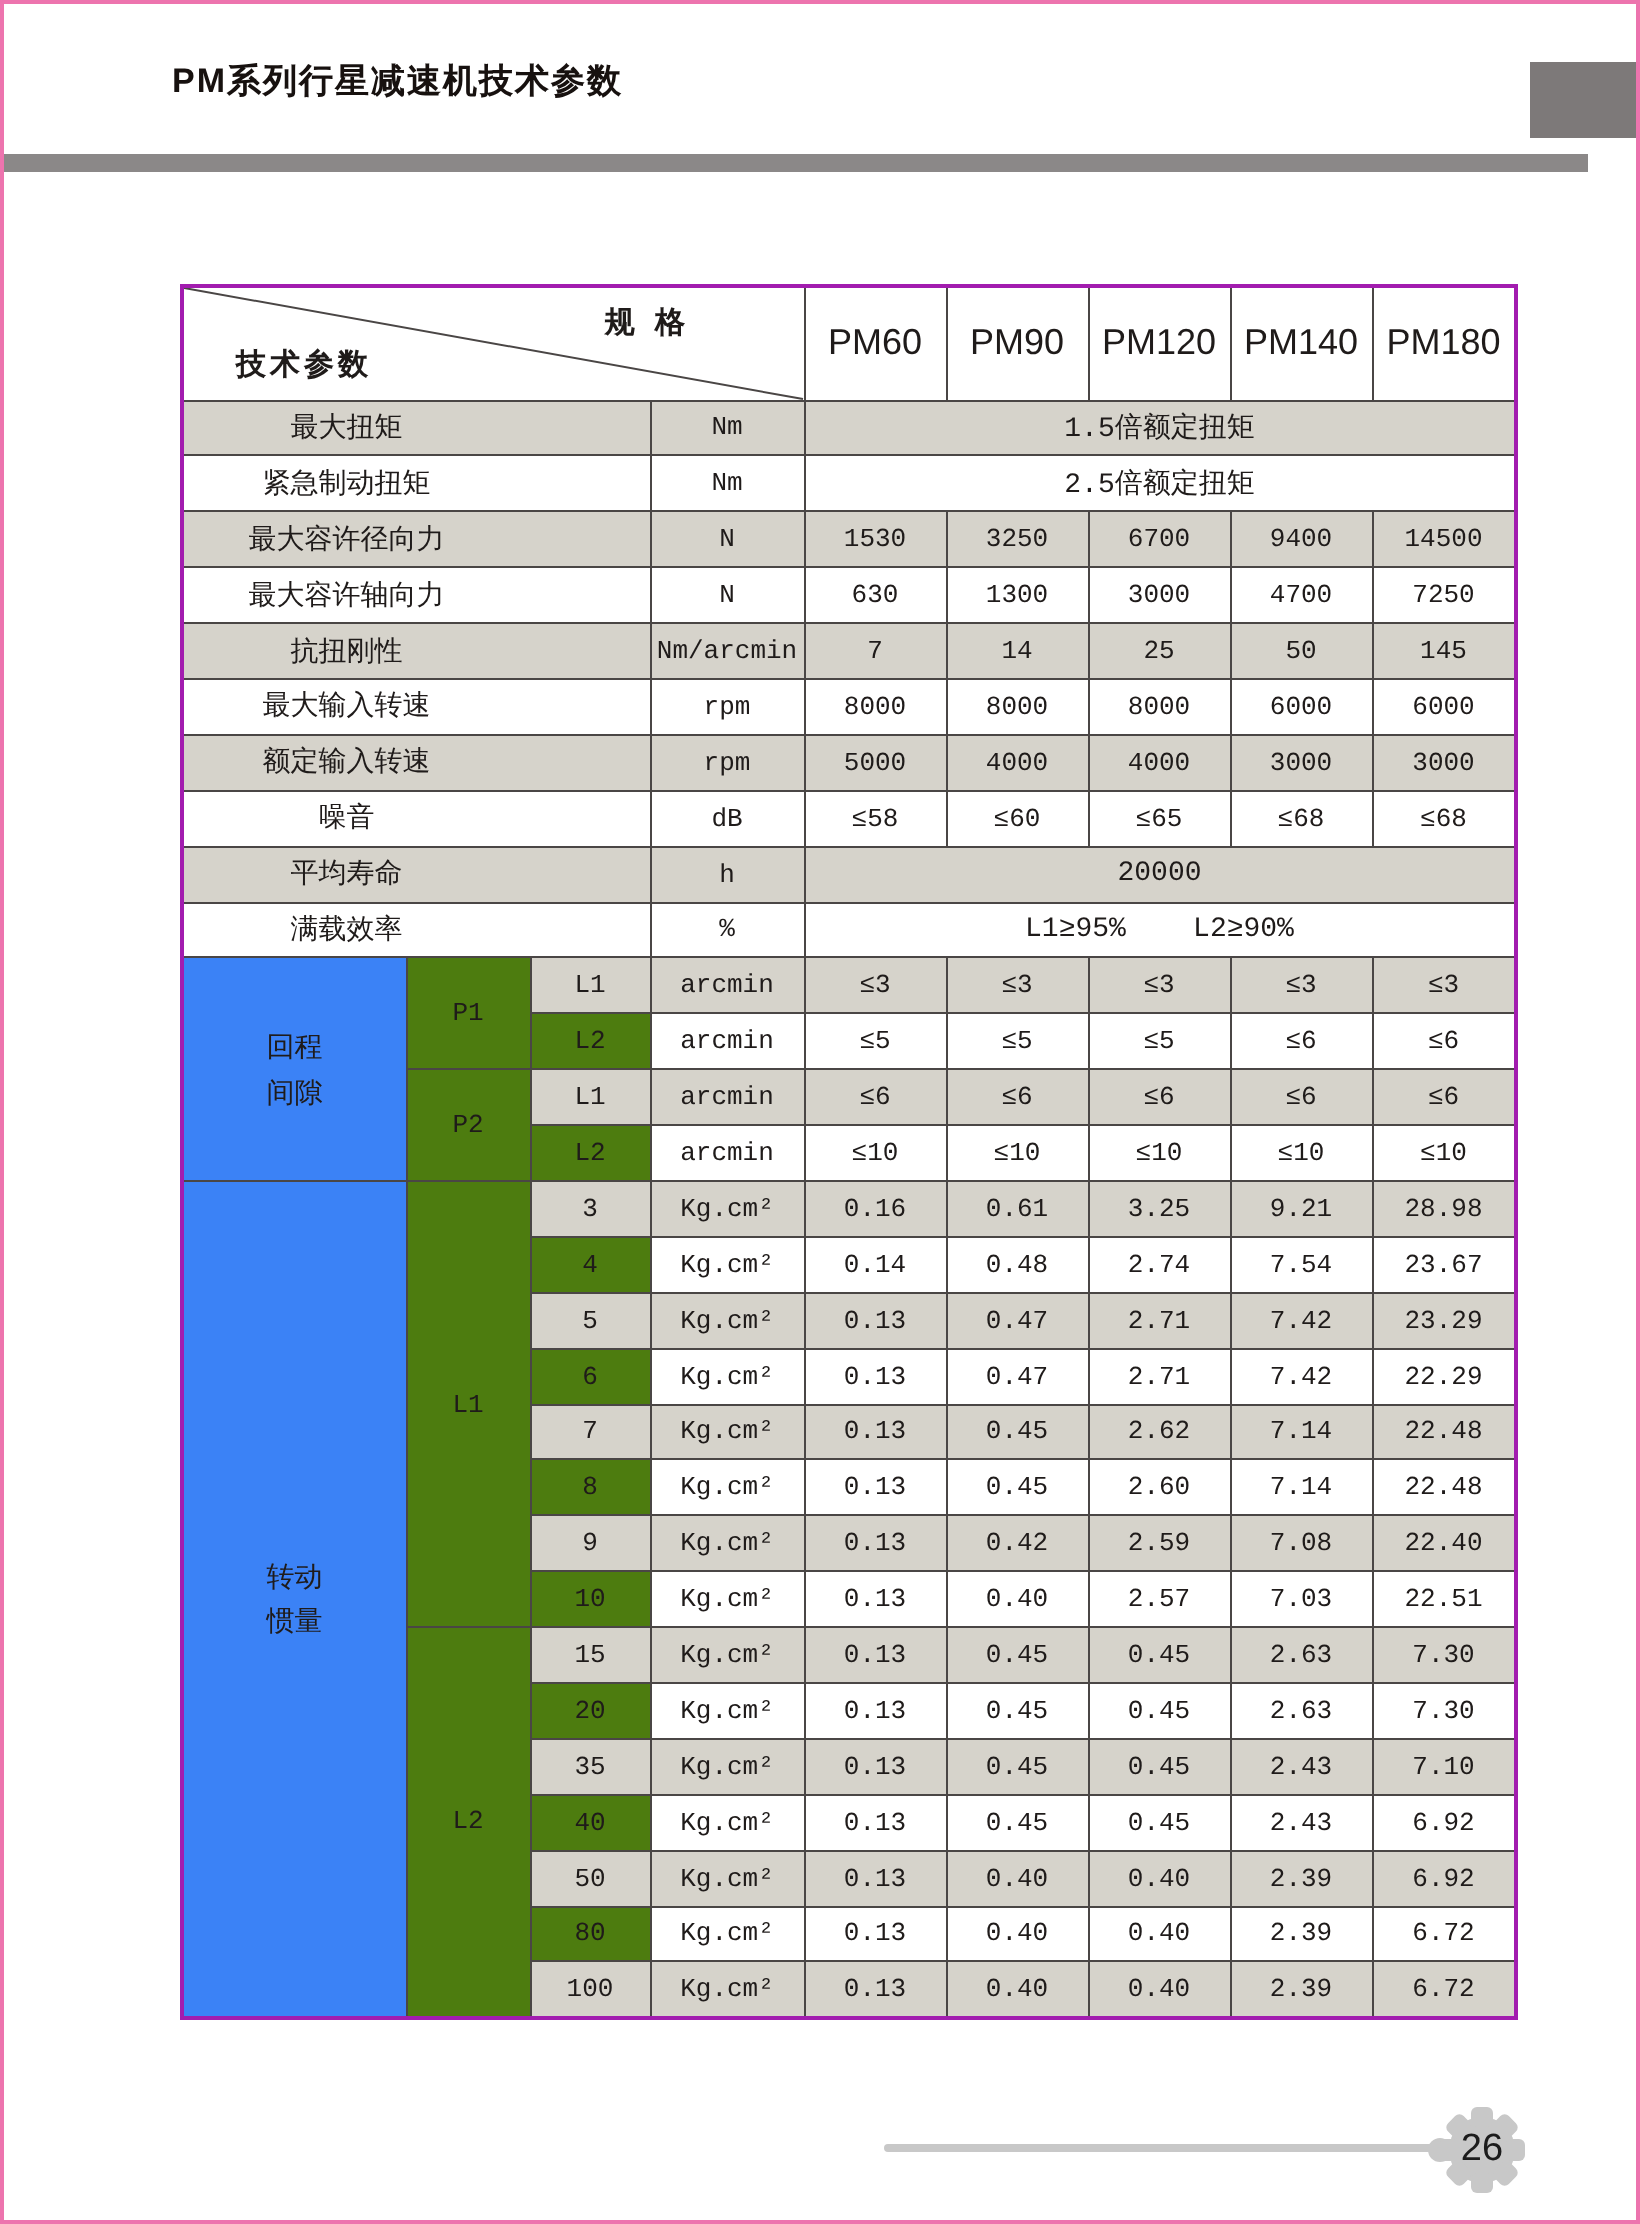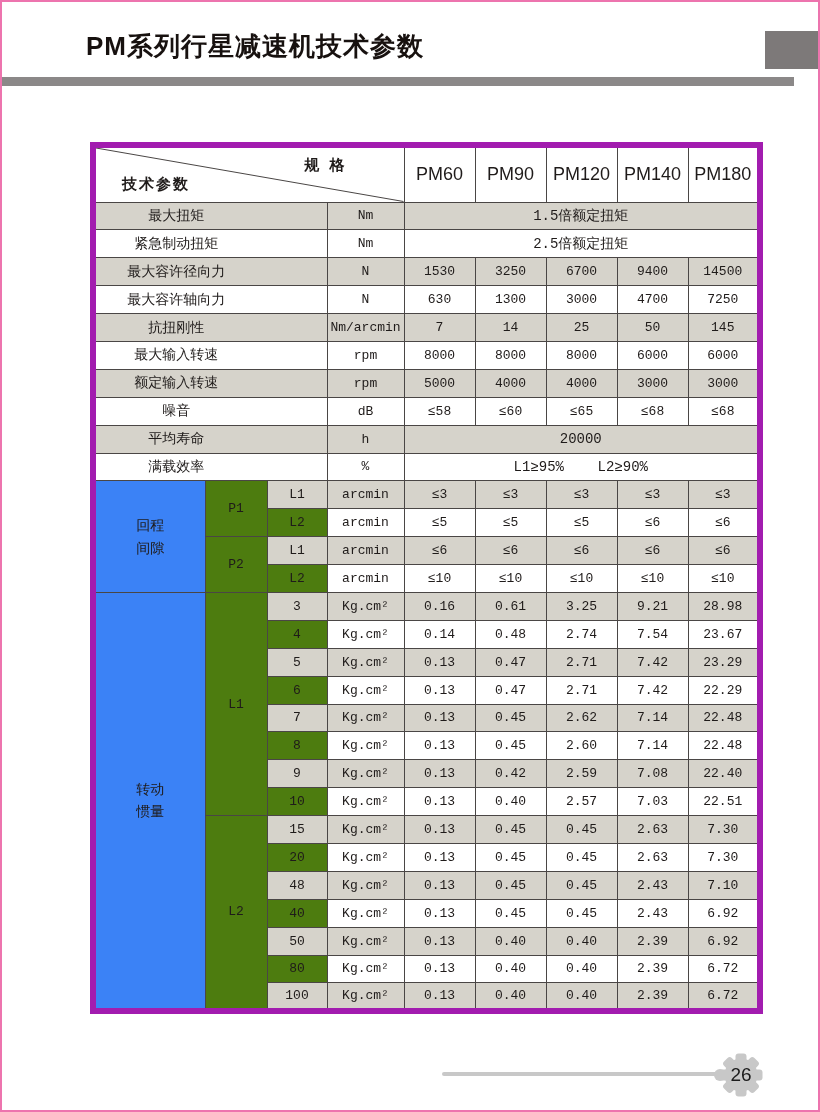--- a/index.html
+++ b/index.html
@@ -2,30 +2,30 @@
 <html><head>
 <meta charset="utf-8">
 <style>
   * { margin:0; padding:0; box-sizing:border-box; }
   body { background:#ffffff; font-family:"Liberation Sans", sans-serif; }
   .page {
     position:relative; width:820px; height:1112px; background:#ffffff;
     border:2px solid #ed74ae; overflow:hidden;
   }
   .title {
-    position:absolute; left:84px; top:27px; font-size:26px; font-weight:bold;
+    position:absolute; left:84px; top:27px; font-size:17px; font-weight:bold;
     color:#17110f; letter-spacing:1px; font-family:"Liberation Sans", sans-serif;
   }
   .corner-block { position:absolute; left:763px; top:29px; width:55px; height:38px; background:#7d7979; }
   .title-rule { position:absolute; left:0px; top:75px; width:792px; height:9px; background:#8b8888; }
 
   table.spec {
     position:absolute; left:88px; top:140px; width:667px;
     border-collapse:collapse; table-layout:fixed;
-    border:6px solid #a21caf; color:#1f1b1a;
+    border:2px solid #a21caf; color:#1f1b1a;
   }
   .spec td {
     border:1px solid #4a4645; text-align:center; vertical-align:middle;
     padding:0; overflow:hidden; font-size:14px;
   }
   .spec tr { height:27.9px; }
   .spec tr.head { height:57px; }
   .g { background:#d6d3cb; }
 
   td.diag { position:relative; padding:0; }
@@ -293,21 +293,21 @@
     <tr>
       <td class="sub">20</td>
       <td class="unit">Kg.cm²</td>
       <td class="val">0.13</td>
       <td class="val">0.45</td>
       <td class="val">0.45</td>
       <td class="val">2.63</td>
       <td class="val">7.30</td>
     </tr>
     <tr>
-      <td class="sub g">48</td>
+      <td class="sub g">35</td>
       <td class="unit g">Kg.cm²</td>
       <td class="val g">0.13</td>
       <td class="val g">0.45</td>
       <td class="val g">0.45</td>
       <td class="val g">2.43</td>
       <td class="val g">7.10</td>
     </tr>
     <tr>
       <td class="sub">40</td>
       <td class="unit">Kg.cm²</td>

